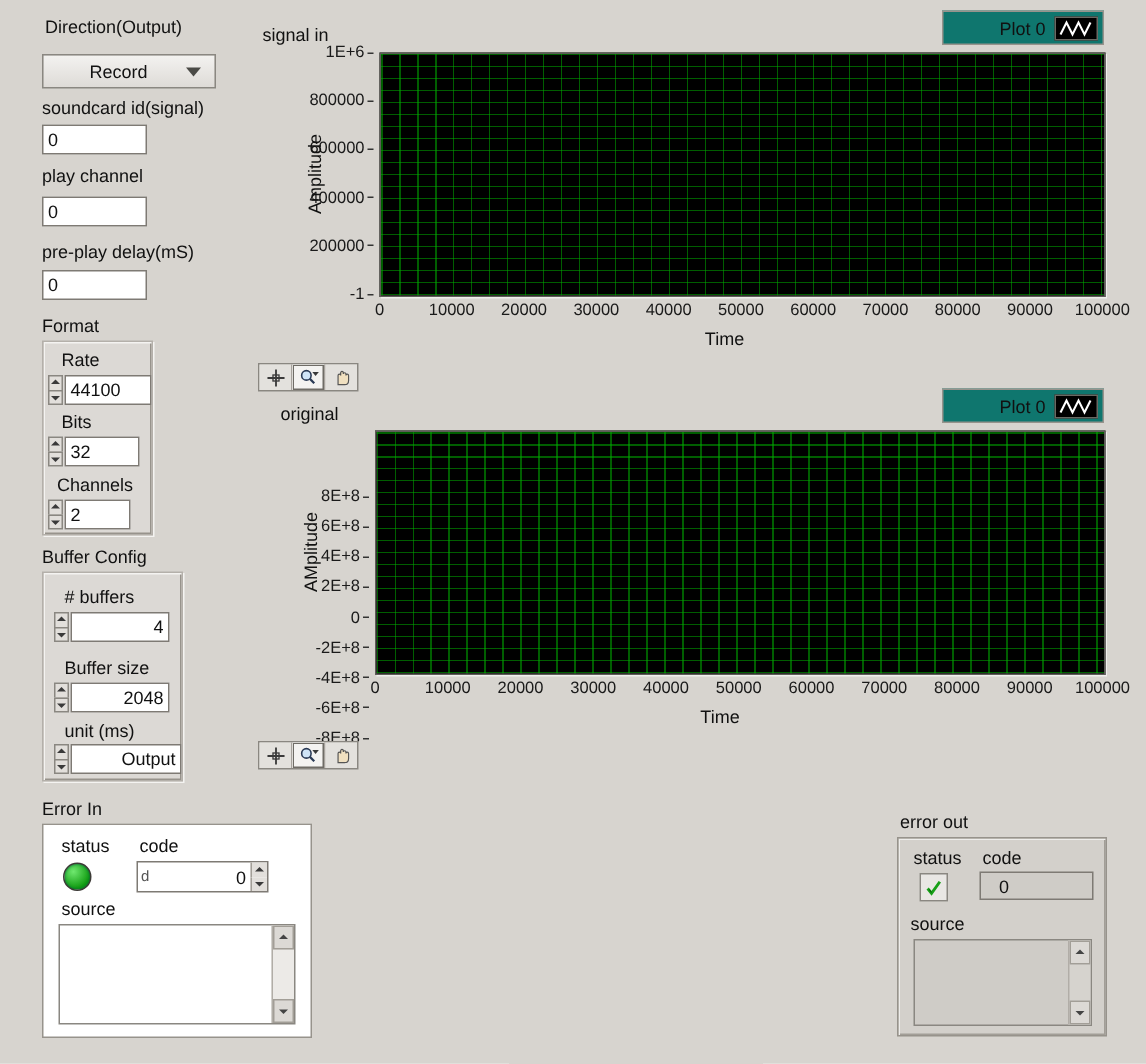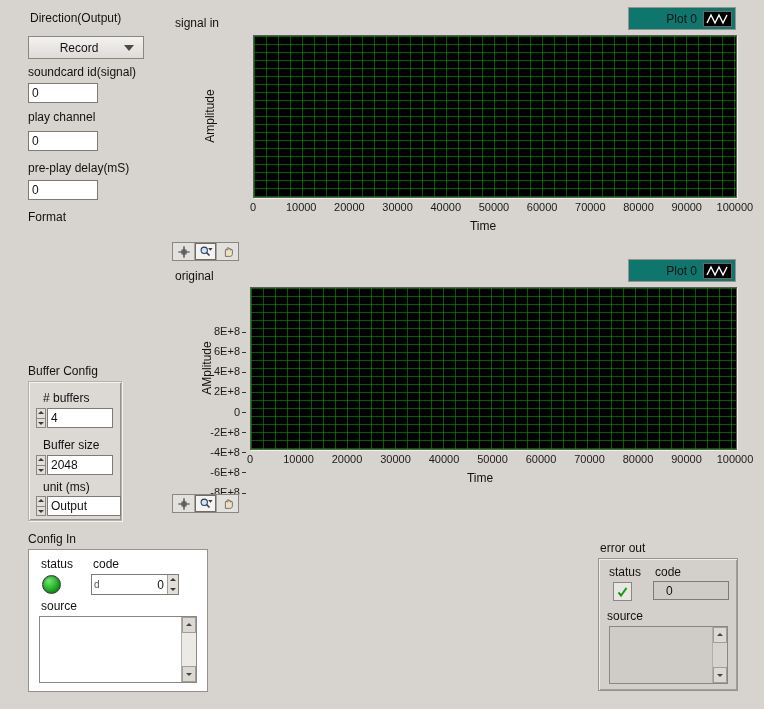--- a/index.html
+++ b/index.html
@@ -95,23 +95,49 @@
   <div class="lbl" style="left:28px;top:65px;">soundcard id(signal)</div>
   <div class="field abs" style="left:28px;top:83px;width:62px;">0</div>
 
   <div class="lbl" style="left:28px;top:110px;">play channel</div>
   <div class="field abs" style="left:28px;top:131px;width:62px;">0</div>
 
   <div class="lbl" style="left:28px;top:161px;">pre-play delay(mS)</div>
   <div class="field abs" style="left:28px;top:180px;width:62px;">0</div>
 
   <div class="lbl" style="left:28px;top:210px;">Format</div>
+  <div class="gbox" style="left:28px;top:227px;width:72px;height:128px;">
+    <div class="lbl" style="left:12px;top:5px;">Rate</div>
+    <div class="numctl" style="left:3px;top:22px;">
+      <div class="spin">
+          <div class="up"></div>
+          <div class="dn"></div>
+        </div>
+      <div class="field" style="width:50px;">44100</div>
+    </div>
+    <div class="lbl" style="left:12px;top:46px;">Bits</div>
+    <div class="numctl" style="left:3px;top:63px;">
+      <div class="spin">
+          <div class="up"></div>
+          <div class="dn"></div>
+        </div>
+      <div class="field" style="width:42px;">32</div>
+    </div>
+    <div class="lbl" style="left:9px;top:88px;">Channels</div>
+    <div class="numctl" style="left:3px;top:105px;">
+      <div class="spin">
+          <div class="up"></div>
+          <div class="dn"></div>
+        </div>
+      <div class="field" style="width:36px;">2</div>
+    </div>
+  </div>
 
   <div class="lbl" style="left:28px;top:364px;">Buffer Config</div>
-  <div class="gbox" style="left:28px;top:381px;width:92px;height:138px;">
+  <div class="gbox" style="left:28px;top:381px;width:92px;height:138px;text-align:right;">
     <div class="lbl" style="left:14px;top:9px;"># buffers</div>
     <div class="numctl" style="left:7px;top:26px;">
       <div class="spin">
           <div class="up"></div>
           <div class="dn"></div>
         </div>
       <div class="field" style="width:58px;">4</div>
     </div>
     <div class="lbl" style="left:14px;top:56px;">Buffer size</div>
     <div class="numctl" style="left:7px;top:73px;">
@@ -124,21 +150,21 @@
     <div class="lbl" style="left:14px;top:98px;">unit (ms)</div>
     <div class="numctl" style="left:7px;top:114px;">
       <div class="spin">
           <div class="up"></div>
           <div class="dn"></div>
         </div>
       <div class="field" style="width:66px;">Output</div>
     </div>
   </div>
 
-  <div class="lbl" style="left:28px;top:532px;">Config In</div>
+  <div class="lbl" style="left:28px;top:532px;">Error In</div>
   <div class="wbox" style="left:28px;top:549px;width:178px;height:141px;">
     <div class="lbl" style="left:12px;top:7px;">status</div>
     <div class="led" style="left:13px;top:25px;"></div>
     <div class="lbl" style="left:64px;top:7px;">code</div>
     <div class="codefield" style="left:62px;top:24px;width:86px;height:19px;">
       <span class="radix">d</span>
       <span class="codeval">0</span>
       <span class="inspin">
           <div class="up"></div>
           <div class="dn"></div>
@@ -157,20 +183,28 @@
   <div class="lbl" style="left:175px;top:16px;">signal in</div>
   <div class="legend" style="left:628px;top:7px;width:100px;height:17px;">
     <span>Plot 0</span>
     <span class="swatch">
       <svg width="24" height="12" viewBox="0 0 24 12">
           <polyline points="1,10 5,2 9,10 13,2 17,10 21,2" fill="none" stroke="#ffffff" stroke-width="1.4"></polyline>
         </svg>
     </span>
   </div>
   <div class="plot" style="left:253px;top:35px;width:482px;height:161px;"></div>
+  <div class="yticks" style="left:193px;top:29px;width:56px;height:173px;">
+      <span class="tick">1E+6</span>
+      <span class="tick">800000</span>
+      <span class="tick">600000</span>
+      <span class="tick">400000</span>
+      <span class="tick">200000</span>
+      <span class="tick">-1</span>
+    </div>
   <div class="xticks" style="left:229px;top:201px;width:530px;">
       <span class="tick">0</span>
       <span class="tick">10000</span>
       <span class="tick">20000</span>
       <span class="tick">30000</span>
       <span class="tick">40000</span>
       <span class="tick">50000</span>
       <span class="tick">60000</span>
       <span class="tick">70000</span>
       <span class="tick">80000</span>
@@ -193,21 +227,21 @@
           <path d="M10.5 3.5h5l-2.5 3z" fill="#3a3a3a"></path>
         </svg>
     </div>
     <div class="tool">
       <svg width="14" height="14" viewBox="0 0 16 16">
           <path d="M5 13V6a1 1 0 0 1 2 0V4a1 1 0 0 1 2 0v1a1 1 0 0 1 2 0v1a1 1 0 0 1 2 0v4c0 2-1 3-3 3z" fill="#f0e0c0" stroke="#555" stroke-width="0.9"></path>
         </svg>
     </div>
   </div>
 
-  <div class="lbl" style="left:175px;top:269px;">original</div>
+  <div class="lbl" style="left:187px;top:269px;">original</div>
   <div class="legend" style="left:628px;top:259px;width:100px;height:17px;">
     <span>Plot 0</span>
     <span class="swatch">
       <svg width="24" height="12" viewBox="0 0 24 12">
           <polyline points="1,10 5,2 9,10 13,2 17,10 21,2" fill="none" stroke="#ffffff" stroke-width="1.4"></polyline>
         </svg>
     </span>
   </div>
   <div class="plot" style="left:250px;top:287px;width:485px;height:161px;"></div>
   <div class="yticks" style="left:190px;top:281px;width:56px;height:173px;margin-top:44px;">

